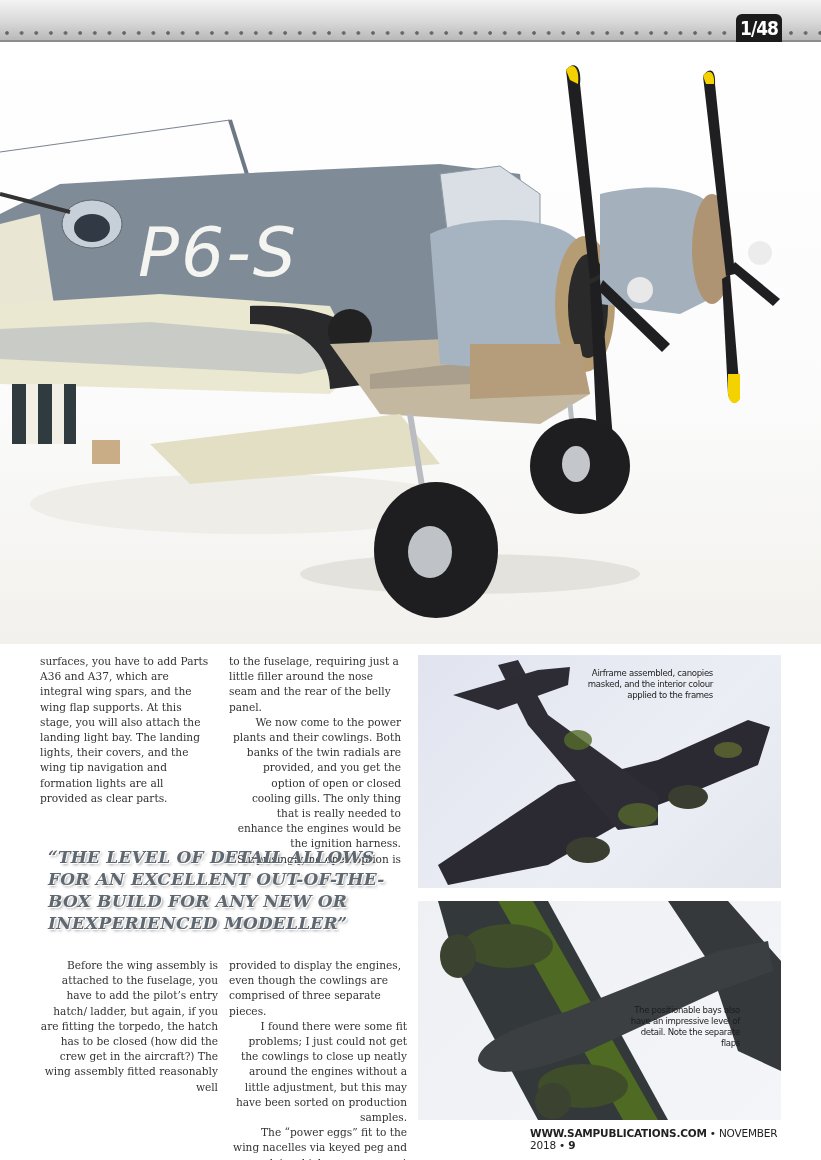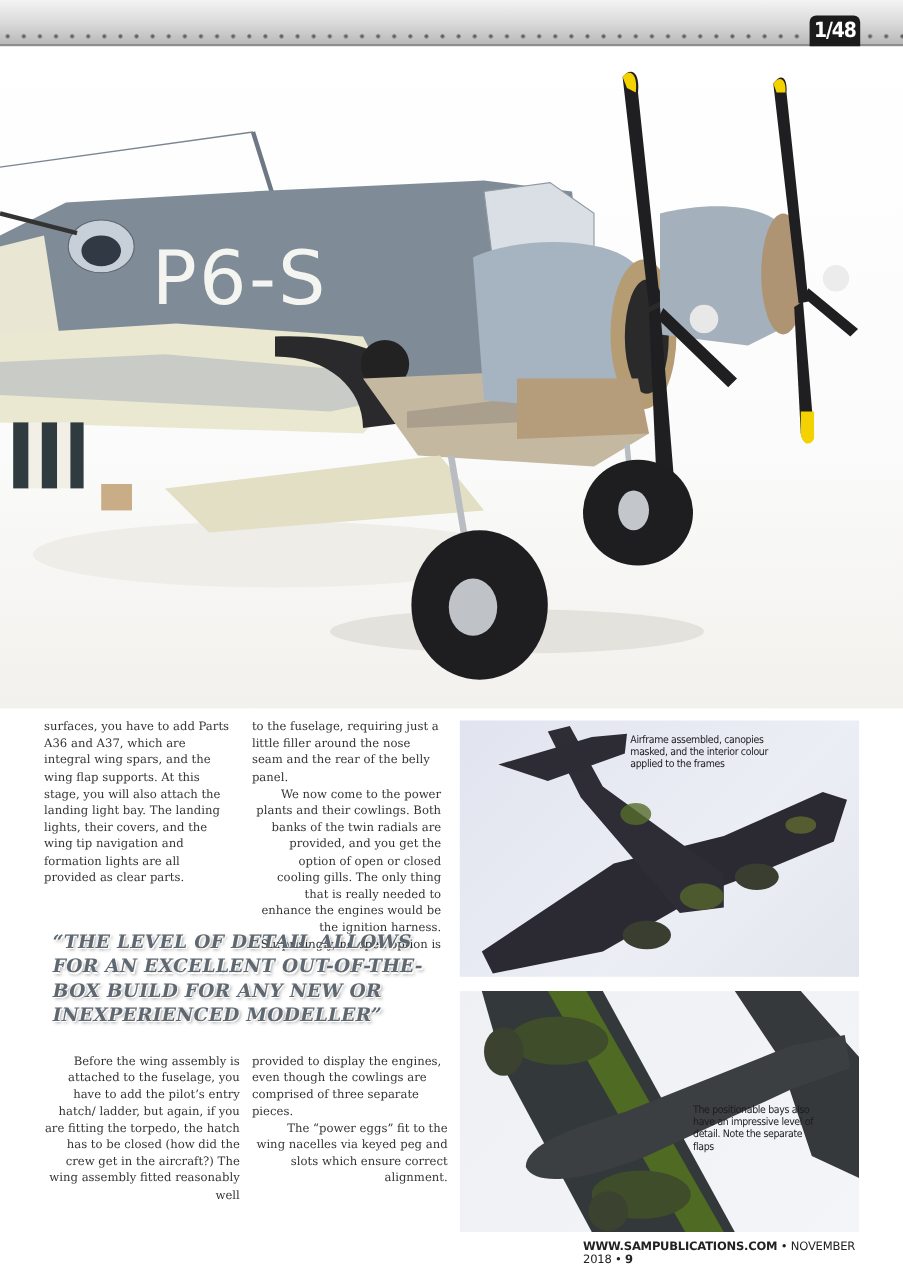--- a/index.html
+++ b/index.html
@@ -16,21 +16,21 @@
   .rivets-right { position:absolute; left:788px; top:30px; width:33px; height:6px;
     background-image:radial-gradient(circle at 3px 3px, #555 0, #777 1.6px, transparent 2.2px);
     background-size:14.65px 6px; background-repeat:repeat-x; }
   .scale-badge { position:absolute; left:736px; top:14px; width:46px; height:28px;
     background:#1b1b1b; color:#fff; border-radius:6px 6px 0 0;
     font-family:"DejaVu Sans Condensed","DejaVu Sans", sans-serif; font-weight:bold; font-size:19px;
     letter-spacing:-1px; text-align:center; line-height:29px; }
 
   
   .hero { position:absolute; left:0; top:44px; width:821px; height:600px; overflow:hidden;
-    background:linear-gradient(180deg,#ffffff 0%,#fbfbfb 60%,#f2f1ed 100%); }
+    background:linear-gradient(180deg,#ffffff 0%,#fbfbfb 60%,#f2f1ed 100%);font-style:italic; }
   .hero svg { position:absolute; left:0; top:0; }
 
   
   .col { position:absolute; font-size:10.6px; line-height:15.2px; color:#333; text-align:left; }
   .col p { margin:0; }
   .col p.indent { text-indent:18px;text-align:right; }
   .col-1a { left:40px; top:654px; width:172px; }
   .col-2a { left:229px; top:654px; width:172px; }
   .col-1b { left:40px; top:958px; width:178px; }
   .col-2b { left:229px; top:958px; width:178px; }
@@ -39,21 +39,21 @@
     font-family:"DejaVu Serif", serif; font-weight:bold; font-style:italic; font-size:17px; line-height:22px;
     color:#5f6870; text-transform:uppercase; letter-spacing:0.2px;
     text-shadow:1px 1px 0 #fff, 2px 2px 3px rgba(0,0,0,0.35); }
 
   
   .photo { position:absolute; overflow:hidden; }
   .photo-1 { left:418px; top:655px; width:363px; height:233px; background:linear-gradient(135deg,#e1e4ef 0%,#eceef5 60%,#e4e6ee 100%); }
   .photo-2 { left:418px; top:901px; width:363px; height:219px; background:linear-gradient(135deg,#eef0f4 0%,#f4f5f8 100%); }
   .photo svg { position:absolute; left:0; top:0; }
   .caption { position:absolute; font-family:"DejaVu Sans Condensed","DejaVu Sans", sans-serif; font-size:9.5px;
-    line-height:11px; color:#1c1c1c; text-align:left; letter-spacing:-0.3px; }
+    line-height:11px; color:#1c1c1c; text-align:right; letter-spacing:-0.3px; }
   .caption-1 { left:155px; top:12px; width:140px; }
   .caption-2 { left:212px; top:103px; width:110px; }
 
   .footer { position:absolute; left:530px; top:1127px; width:260px; 
     font-family:"DejaVu Sans", sans-serif; font-size:10.5px; color:#222; letter-spacing:-0.2px; }
   .footer b { font-weight:bold; }
 </style>
 </head>
 <body>
 
@@ -139,20 +139,21 @@
   <p class="indent">We now come to the power plants and their cowlings. Both banks of the twin radials are provided, and you get the option of open or closed cooling gills. The only thing that is really needed to enhance the engines would be the ignition harness. Surprisingly, no open option is</p>
 </div>
 
 <div class="pull-quote">“The level of detail allows for an excellent out-of-the-box build for any new or inexperienced modeller”</div>
 
 <div class="col col-1b">
   <p class="indent">Before the wing assembly is attached to the fuselage, you have to add the pilot’s entry hatch/ ladder, but again, if you are fitting the torpedo, the hatch has to be closed (how did the crew get in the aircraft?) The wing assembly fitted reasonably well</p>
 </div>
 <div class="col col-2b">
   <p>provided to display the engines, even though the cowlings are comprised of three separate pieces.</p>
+  <p class="indent">I found there were some fit problems; I just could not get the cowlings to close up neatly around the engines without a little adjustment, but this may have been sorted on production samples.</p>
   <p class="indent">The “power eggs” fit to the wing nacelles via keyed peg and slots which ensure correct alignment.</p>
 </div>
 
 <div class="photo photo-1">
   <svg width="363" height="233" viewBox="0 0 363 233">
     <path d="M20,210 L140,130 L240,105 L330,65 L352,72 L340,110 L280,135 L240,150 L200,170 L130,210 L30,230 Z" fill="#2b2a33"></path>
     <path d="M80,10 L100,5 L130,60 L240,140 L240,170 L200,175 L110,70 Z" fill="#2e2d36"></path>
     <path d="M35,40 L120,15 L152,12 L150,30 L80,55 Z" fill="#2d2c35"></path>
     <ellipse cx="220" cy="160" rx="20" ry="12" fill="#4d5a2e"></ellipse>
     <ellipse cx="160" cy="85" rx="14" ry="10" fill="#556b2a" opacity="0.8"></ellipse>

